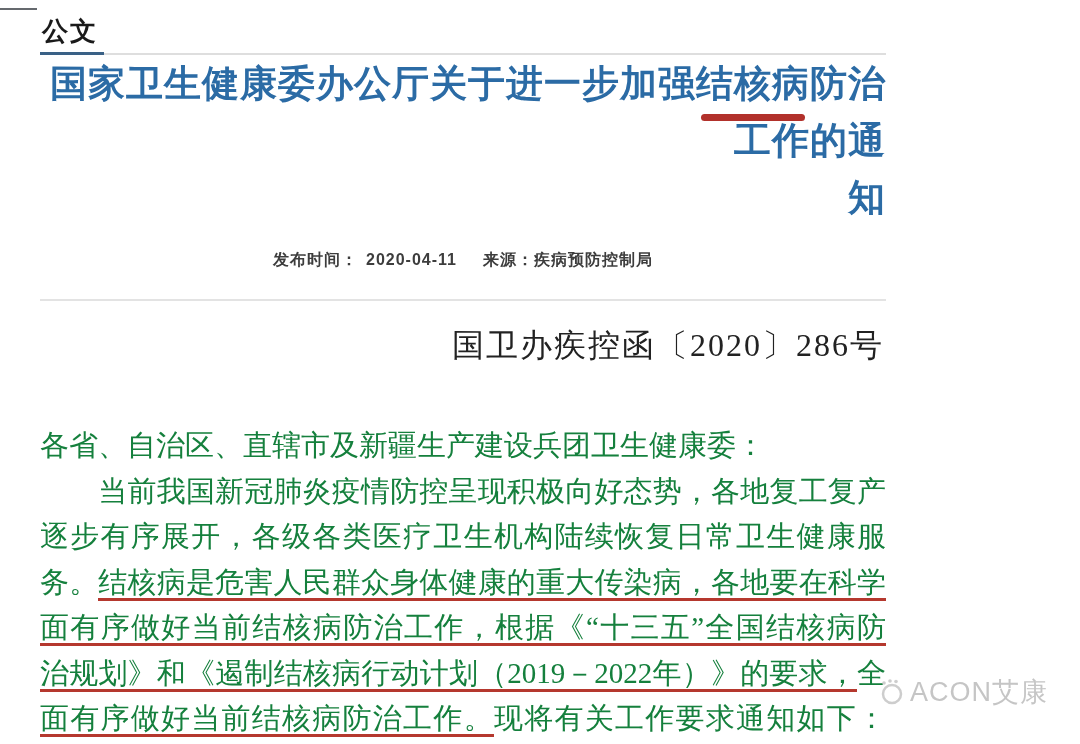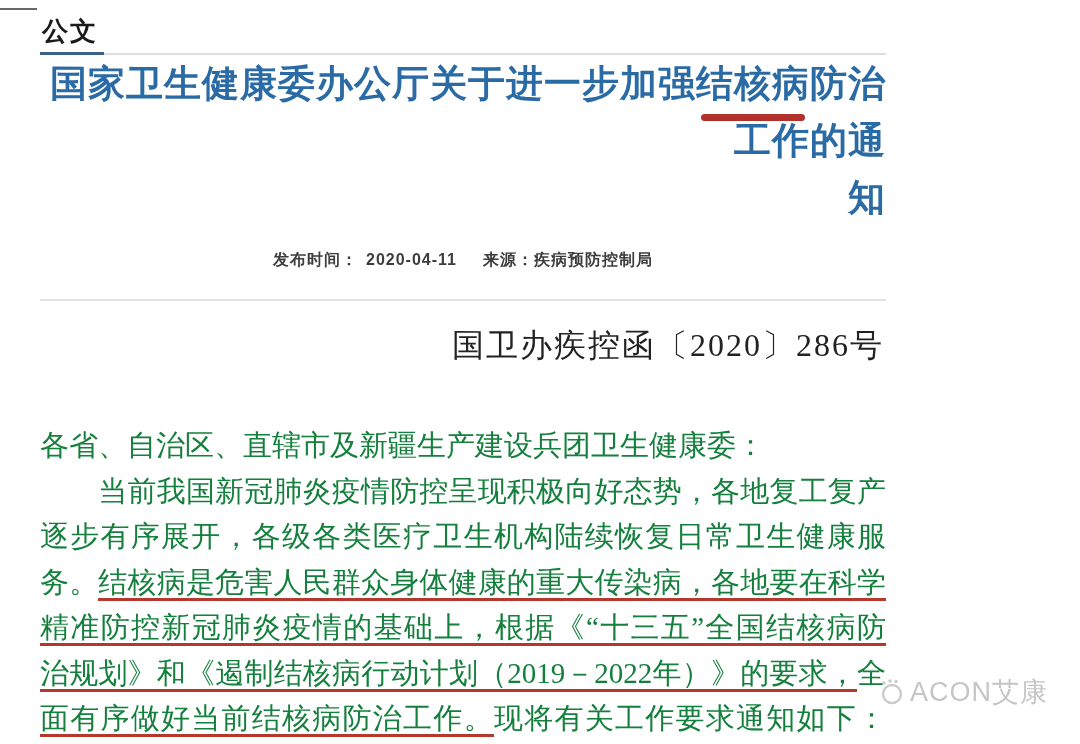--- a/index.html
+++ b/index.html
@@ -86,21 +86,21 @@
 
   <div class="divider"></div>
 
   <div class="doc-number">国卫办疾控函〔2020〕286号</div>
 
   <div class="body-text">
     <div class="bline natural">各省、自治区、直辖市及新疆生产建设兵团卫生健康委：</div>
     <div class="bline">　　当前我国新冠肺炎疫情防控呈现积极向好态势，各地复工复产</div>
     <div class="bline">逐步有序展开，各级各类医疗卫生机构陆续恢复日常卫生健康服</div>
     <div class="bline"><span>务。</span><span class="rul">结核病是危害人民群众身体健康的重大传染病，各地要在科学</span></div>
-    <div class="bline"><span class="rul">精准防控新冠肺炎疫情的基础上，根据《“十三五”全国结核病防</span></div>
+    <div class="bline"><span class="rul">面有序做好当前结核病防治工作，根据《“十三五”全国结核病防</span></div>
     <div class="bline"><span class="rul">治规划》和《遏制结核病行动计划（2019－2022年）》的要求，</span><span>全</span></div>
     <div class="bline"><span class="rul">面有序做好当前结核病防治工作。</span><span>现将有关工作要求通知如下：</span></div>
   </div>
 
 </div>
 
 <div class="watermark">
   <svg width="30" height="30" viewBox="0 0 30 30">
     <circle cx="15" cy="17" r="9" fill="none" stroke="#bdbdbd" stroke-width="2.5"></circle>
     <circle cx="7" cy="6" r="1.8" fill="#bdbdbd"></circle>

